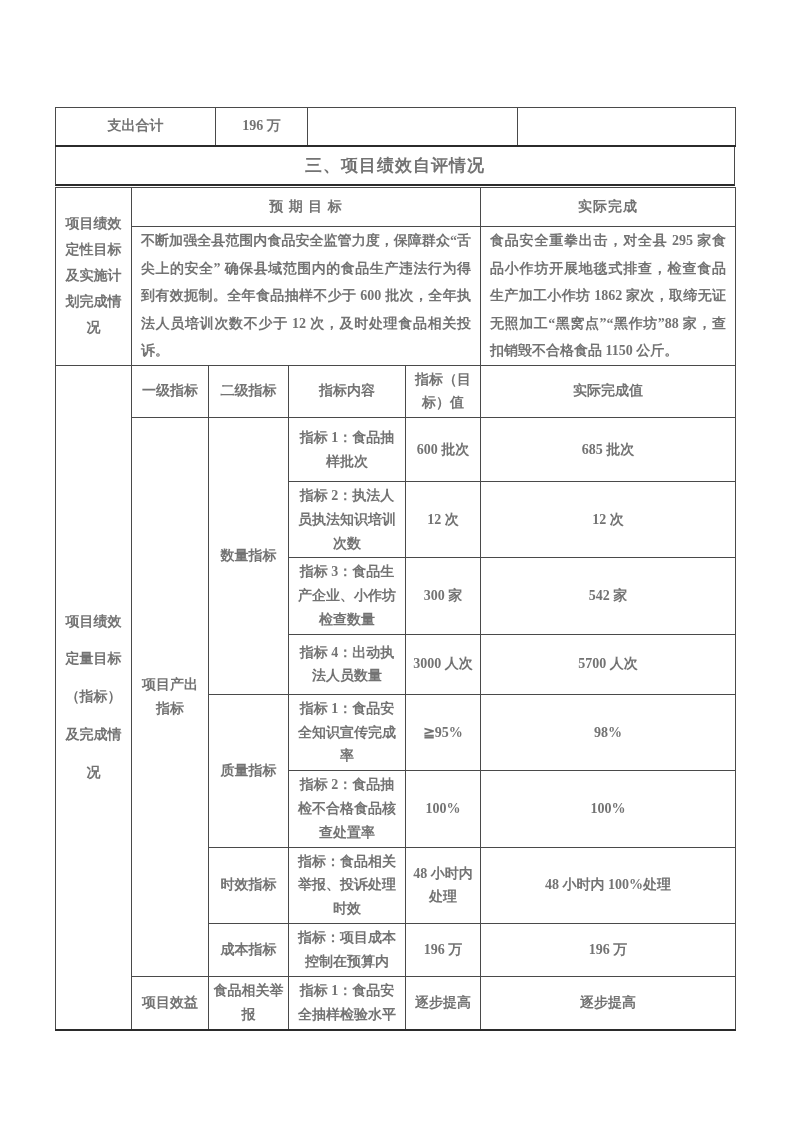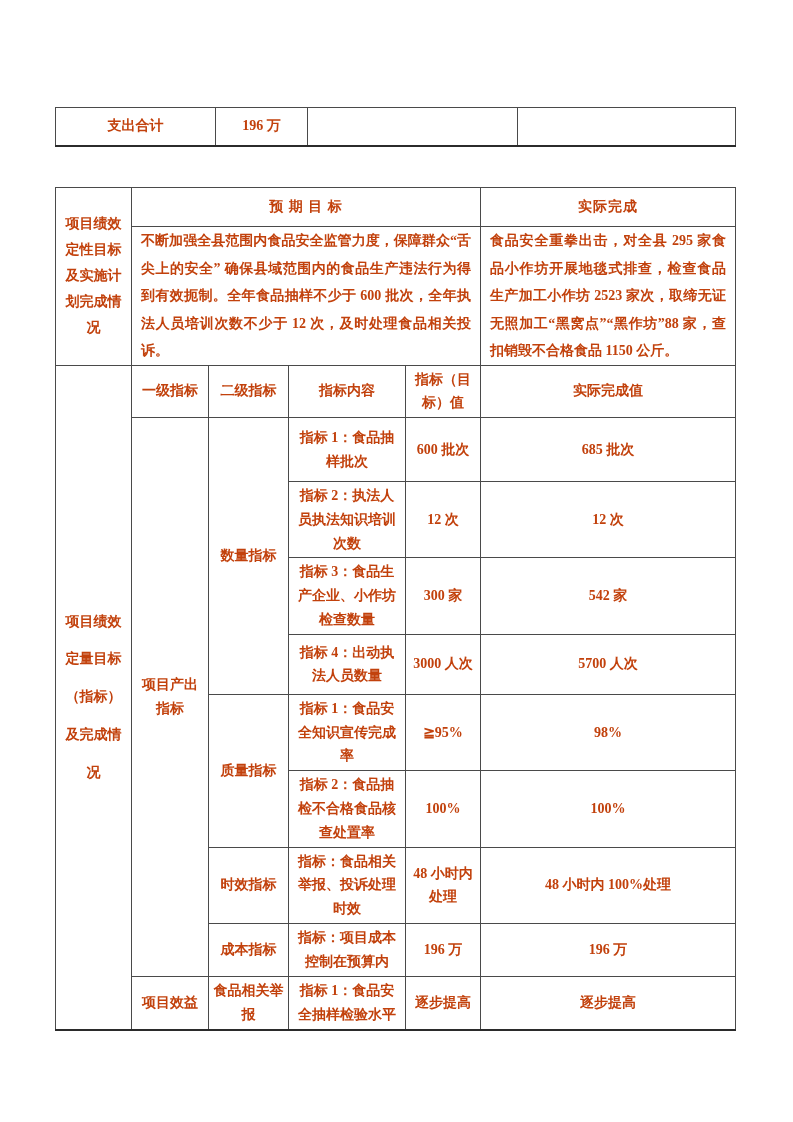--- a/index.html
+++ b/index.html
@@ -4,21 +4,21 @@
 <style>
   * { margin: 0; padding: 0; box-sizing: border-box; }
   html, body { background: #e8e8e8; }
   .page {
     position: relative;
     width: 793px;
     height: 1122px;
     background: #ffffff;
     margin: 0 auto;
     font-family: "Liberation Serif", "DejaVu Serif", serif;
-    color: #c2410c;
+    color: #737373;
   }
   table {
     border-collapse: collapse;
     table-layout: fixed;
   }
   td {
     border: 1px solid #4a4a4a;
     font-size: 14px;
     text-align: center;
     vertical-align: middle;
@@ -112,41 +112,42 @@
     <tbody>
         <tr>
       <td colspan="2" class="bold">支出合计</td>
       <td>196 万</td>
       <td></td>
       <td></td>
     </tr>
   </tbody>
     </table>
 
+  <div class="title-band">三、项目绩效自评情况</div>
 
   <table class="main-table">
     <colgroup>
       <col style="width:76px">
         <col style="width:77px">
         <col style="width:80px">
       <col style="width:117px">
         <col style="width:75px">
         <col style="width:255px">
     </colgroup>
 
     <tbody>
         <tr class="h-goalhdr">
       <td rowspan="2" class="row-label-cell">项目绩效定性目标及实施计划完成情况</td>
       <td colspan="4" class="hdr">预 期 目 标</td>
       <td class="hdr">实际完成</td>
     </tr>
 
     <tr class="h-goaltxt">
       <td colspan="4" class="para-cell">不断加强全县范围内食品安全监管力度，保障群众“舌尖上的安全” 确保县域范围内的食品生产违法行为得到有效扼制。全年食品抽样不少于 600 批次，全年执法人员培训次数不少于 12 次，及时处理食品相关投诉。</td>
-      <td class="para-cell">食品安全重拳出击，对全县 295 家食品小作坊开展地毯式排查，检查食品生产加工小作坊 2523 家次，取缔无证无照加工“黑窝点”“黑作坊”88 家，查扣销毁不合格食品 1150 公斤。</td>
+      <td class="para-cell">食品安全重拳出击，对全县 295 家食品小作坊开展地毯式排查，检查食品生产加工小作坊 1862 家次，取缔无证无照加工“黑窝点”“黑作坊”88 家，查扣销毁不合格食品 1150 公斤。</td>
     </tr>
 
     <tr class="h-indhdr">
       <td rowspan="10" class="quant-label-cell">项目绩效定量目标（指标）及完成情况</td>
       <td>一级指标</td>
       <td>二级指标</td>
       <td>指标内容</td>
       <td>指标（目标）值</td>
       <td>实际完成值</td>
     </tr>

